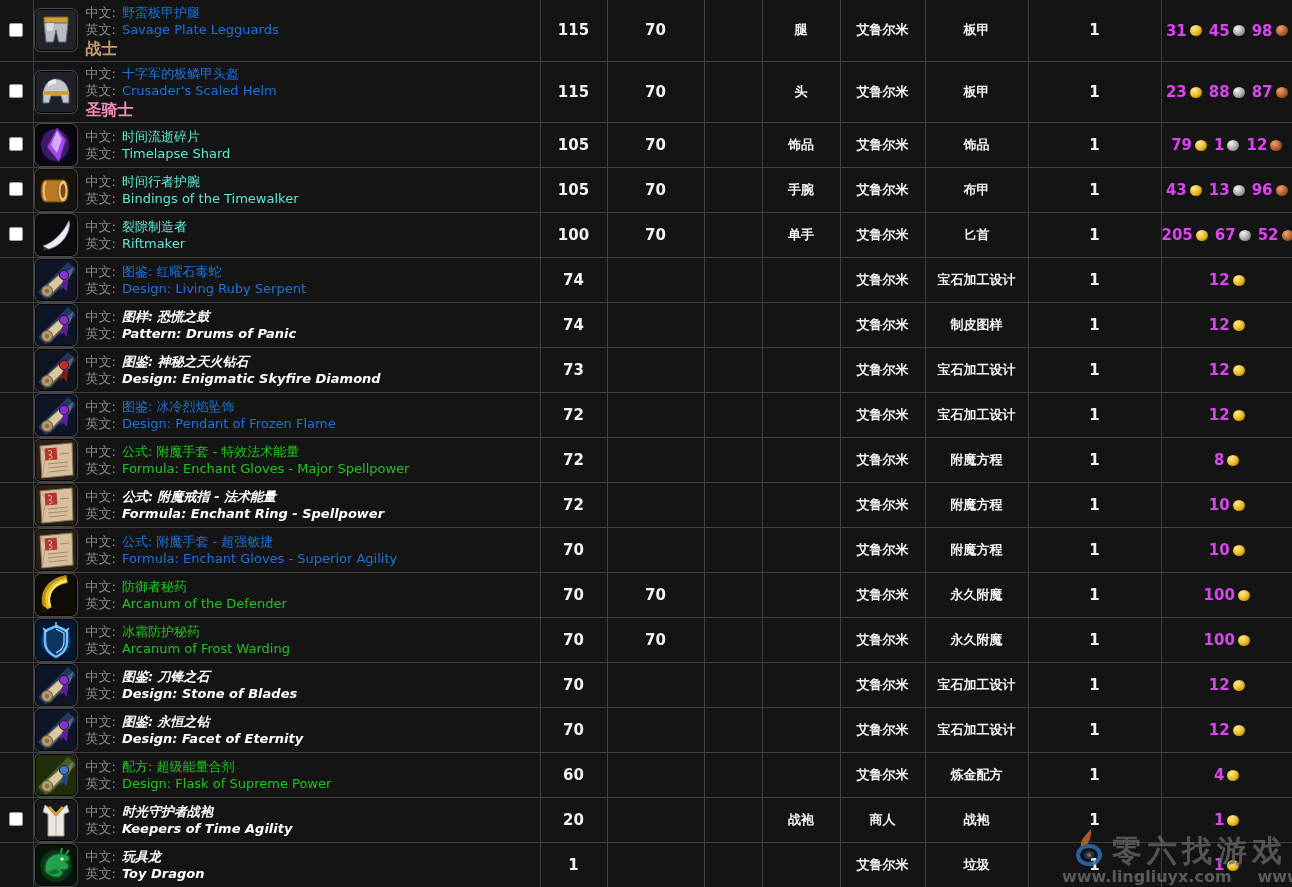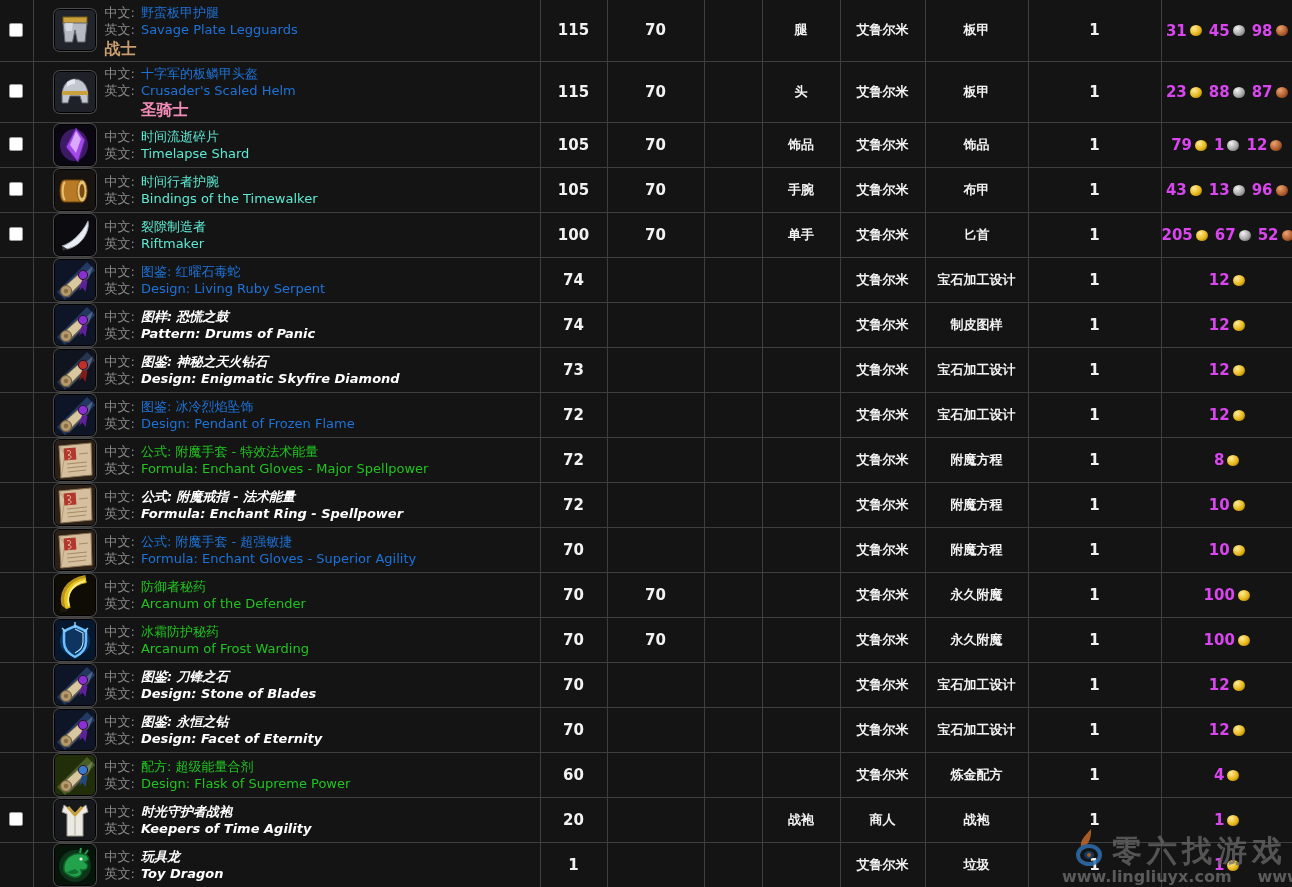--- a/index.html
+++ b/index.html
@@ -22,21 +22,21 @@
   tr:last-child td{border-bottom:none;}
   td:first-child{border-left:none;}
   td:last-child{border-right:none;}
 
   .c-cb{text-align:center;}
   .cb{
     width:14px;height:14px;background:#ffffff;border:1px solid #9a9a9a;
     border-radius:2px;display:inline-block;margin:0 auto;padding:0;cursor:pointer;
   }
 
-  .c-name{padding-left:21px;}
+  .c-name{padding-left:2px;}
   .namewrap{display:flex;align-items:center;}
   .iconbox{width:40px;height:40px;flex:0 0 40px;border-radius:5px;overflow:hidden;
     box-shadow:0 0 0 1px #000, 0 0 0 2px #4a4a4a;}
   .iconbox svg{display:block;}
   .nametext{margin-left:10px;line-height:17px;font-size:13px;white-space:nowrap;}
   .line{display:block;}
   .prefix{color:#8a8a8a;margin-right:6px;}
   a.iname{text-decoration:none;cursor:pointer;}
   .q-common{color:#ffffff;font-weight:bold;font-style:italic;}
   .q-uncommon{color:#20c420;}
@@ -130,21 +130,21 @@
               <svg width="40" height="40" viewBox="0 0 40 40">
                 <rect width="40" height="40" fill="#1f2128"></rect>
    <path d="M7 23 c0-10 6-16 13-16 s13 6 13 16 v8 h-6 l-2-7 H15 l-2 7 H7 Z" fill="#c2c6ce" stroke="#5e6168"></path>
    <path d="M7 21 h26" stroke="#c9a03c" stroke-width="4"></path>
    <path d="M12 10 c3-2 6-3 8-3 v5 c-3 0-6 1-8 3 Z" fill="#eef1f6" opacity=".8"></path>
               </svg>
             </span>
         <span class="nametext">
           <span class="line"><span class="prefix">中文:</span><a class="iname q-rare">十字军的板鳞甲头盔</a></span>
           <span class="line"><span class="prefix">英文:</span><a class="iname q-rare">Crusader's Scaled Helm</a></span>
-          <span class="line cls" style="color: rgb(244, 140, 186); margin-left: 36px;">圣骑士</span>
+          <span class="line cls" style="color: rgb(244, 140, 186);">圣骑士</span>
         </span>
       </span>
     </td>
     <td class="c-num">115</td>
     <td class="c-num">70</td>
     <td class="c-num"></td>
     <td class="c-zh">头</td>
     <td class="c-zh">艾鲁尔米</td>
     <td class="c-zh">板甲</td>
     <td class="c-num">1</td>

